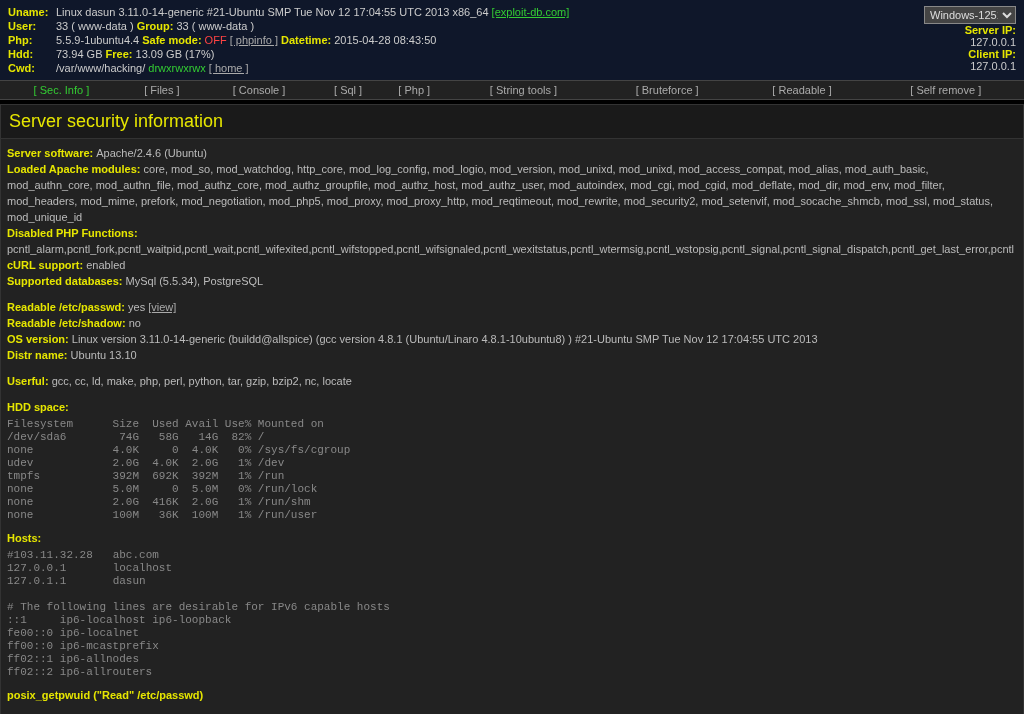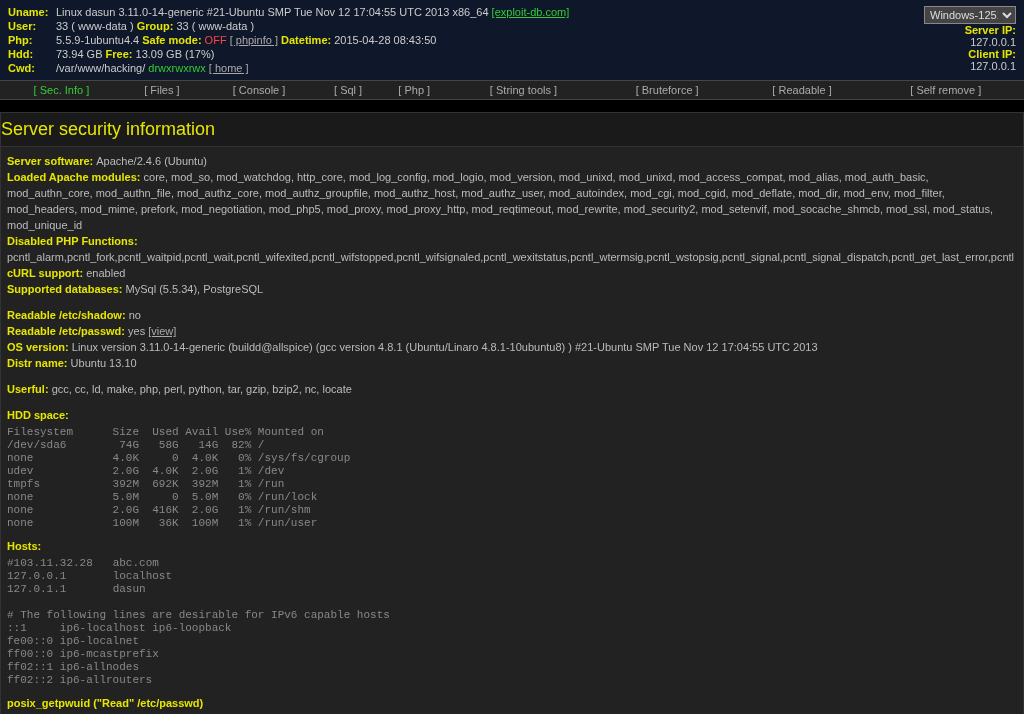--- a/index.html
+++ b/index.html
@@ -37,24 +37,24 @@
     padding: 3px 0;
   }
   .nav table { width: 100%; border-collapse: collapse; }
   .nav td { text-align: center; font-size: 11px; }
   .nav-link { color: #aaa; cursor: pointer; }
   .nav-link.active { color: #33cc33; }
   .page-title {
     color: #e6e600;
     font-size: 18px;
     font-weight: normal;
-    padding: 6px 0;
+    padding: 6px 8px;
     background: #1a1a1a;
     border: 1px solid #333;
-    margin-top: 12px;
+    margin-top: 4px;
   }
   .content {
     background: #222;
     border-left: 1px solid #333;
     border-right: 1px solid #333;
     border-bottom: 1px solid #333;
     padding: 6px;
     font-size: 11px;
     height: 585px;
     overflow: hidden;
@@ -127,22 +127,22 @@
 
 <div class="page-title">Server security information</div>
 
 <div class="content">
   <div class="row"><span class="rowlabel">Server software: </span><span>Apache/2.4.6 (Ubuntu)</span></div>
   <div class="row"><span class="rowlabel">Loaded Apache modules: </span><span>core, mod_so, mod_watchdog, http_core, mod_log_config, mod_logio, mod_version, mod_unixd, mod_unixd, mod_access_compat, mod_alias, mod_auth_basic, mod_authn_core, mod_authn_file, mod_authz_core, mod_authz_groupfile, mod_authz_host, mod_authz_user, mod_autoindex, mod_cgi, mod_cgid, mod_deflate, mod_dir, mod_env, mod_filter, mod_headers, mod_mime, prefork, mod_negotiation, mod_php5, mod_proxy, mod_proxy_http, mod_reqtimeout, mod_rewrite, mod_security2, mod_setenvif, mod_socache_shmcb, mod_ssl, mod_status, mod_unique_id</span></div>
   <div class="row"><span class="rowlabel">Disabled PHP Functions: </span><br><span>pcntl_alarm,pcntl_fork,pcntl_waitpid,pcntl_wait,pcntl_wifexited,pcntl_wifstopped,pcntl_wifsignaled,pcntl_wexitstatus,pcntl_wtermsig,pcntl_wstopsig,pcntl_signal,pcntl_signal_dispatch,pcntl_get_last_error,pcntl</span></div>
   <div class="row"><span class="rowlabel">cURL support: </span><span>enabled</span></div>
   <div class="row"><span class="rowlabel">Supported databases: </span><span>MySql (5.5.34), PostgreSQL</span></div>
   <div style="height:10px;"></div>
+  <div class="row"><span class="rowlabel">Readable /etc/passwd: </span><span>yes </span><span class="link">[view]</span></div>
   <div class="row"><span class="rowlabel">Readable /etc/shadow: </span><span>no</span></div>
-  <div class="row"><span class="rowlabel">Readable /etc/passwd: </span><span>yes </span><span class="link">[view]</span></div>
   <div class="row"><span class="rowlabel">OS version: </span><span>Linux version 3.11.0-14-generic (buildd@allspice) (gcc version 4.8.1 (Ubuntu/Linaro 4.8.1-10ubuntu8) ) #21-Ubuntu SMP Tue Nov 12 17:04:55 UTC 2013</span></div>
   <div class="row"><span class="rowlabel">Distr name: </span><span>Ubuntu 13.10</span></div>
   <div style="height:10px;"></div>
   <div class="row"><span class="rowlabel">Userful: </span><span>gcc, cc, ld, make, php, perl, python, tar, gzip, bzip2, nc, locate</span></div>
   <div style="height:10px;"></div>
   <div class="row"><span class="rowlabel">HDD space:</span></div>
   <div class="pre">Filesystem      Size  Used Avail Use% Mounted on
 /dev/sda6        74G   58G   14G  82% /
 none            4.0K     0  4.0K   0% /sys/fs/cgroup
 udev            2.0G  4.0K  2.0G   1% /dev

